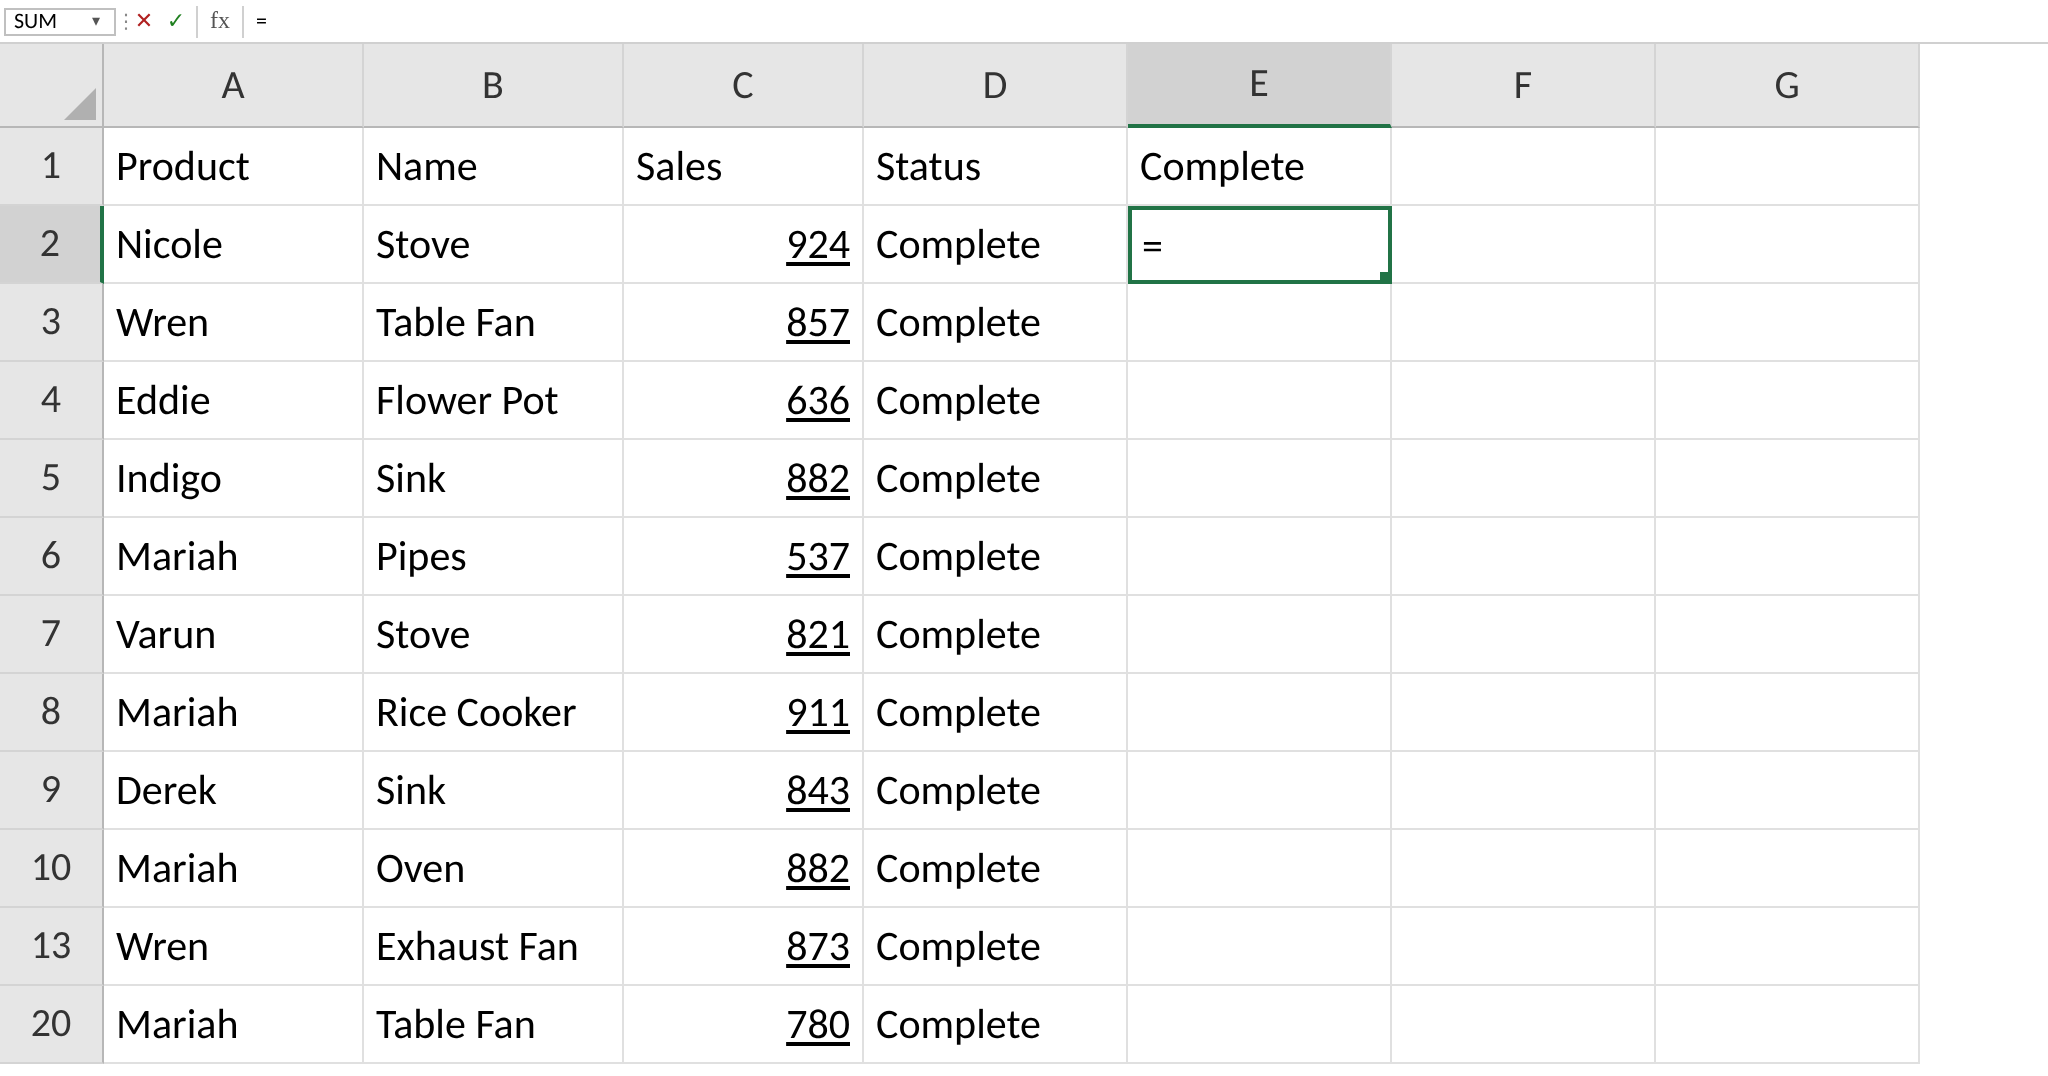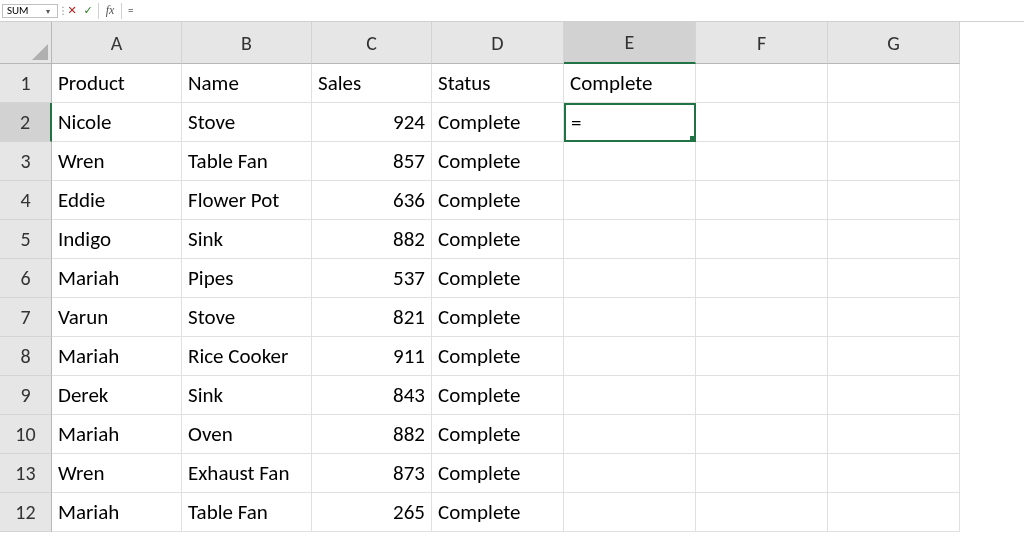--- a/index.html
+++ b/index.html
@@ -51,21 +51,20 @@
       height: 18px;
       display: flex;
       align-items: center;
       justify-content: center;
       font-size: 11px;
       color: #555;
     }
     .fb-btn.cancel { color: #b02020; }
     .fb-btn.enter { color: #208020; }
     .fb-fx {
-      font-style: italic;
       font-family: 'Times New Roman', serif;
       font-size: 12px;
       color: #555;
       width: 18px;
       text-align: center;
     }
     .fb-sep {
       width: 1px;
       height: 16px;
       background: #d0d0d0;
@@ -143,20 +142,21 @@
       display: flex;
       align-items: center;
       font-size: 21px;
       color: #000;
       overflow: hidden;
       white-space: nowrap;
       position: relative;
     }
     .cell.num {
       justify-content: flex-end;
+      text-decoration: underline;
     }
     .cell.active {
       border: 2px solid #217346;
       padding: 0 5px;
       z-index: 2;
     }
     .cell.active::after {
       content: '';
       position: absolute;
       right: -3px;
@@ -293,22 +293,22 @@
 
   <div class="row-header">13</div>
   <div class="cell">Wren</div>
   <div class="cell">Exhaust Fan</div>
   <div class="cell num">873</div>
   <div class="cell">Complete</div>
   <div class="cell"></div>
   <div class="cell"></div>
   <div class="cell"></div>
 
-  <div class="row-header">12</div>
+  <div class="row-header">20</div>
   <div class="cell">Mariah</div>
   <div class="cell">Table Fan</div>
-  <div class="cell num">265</div>
+  <div class="cell num">780</div>
   <div class="cell">Complete</div>
   <div class="cell"></div>
   <div class="cell"></div>
   <div class="cell"></div>
 
 </div>
 
 </body></html>

